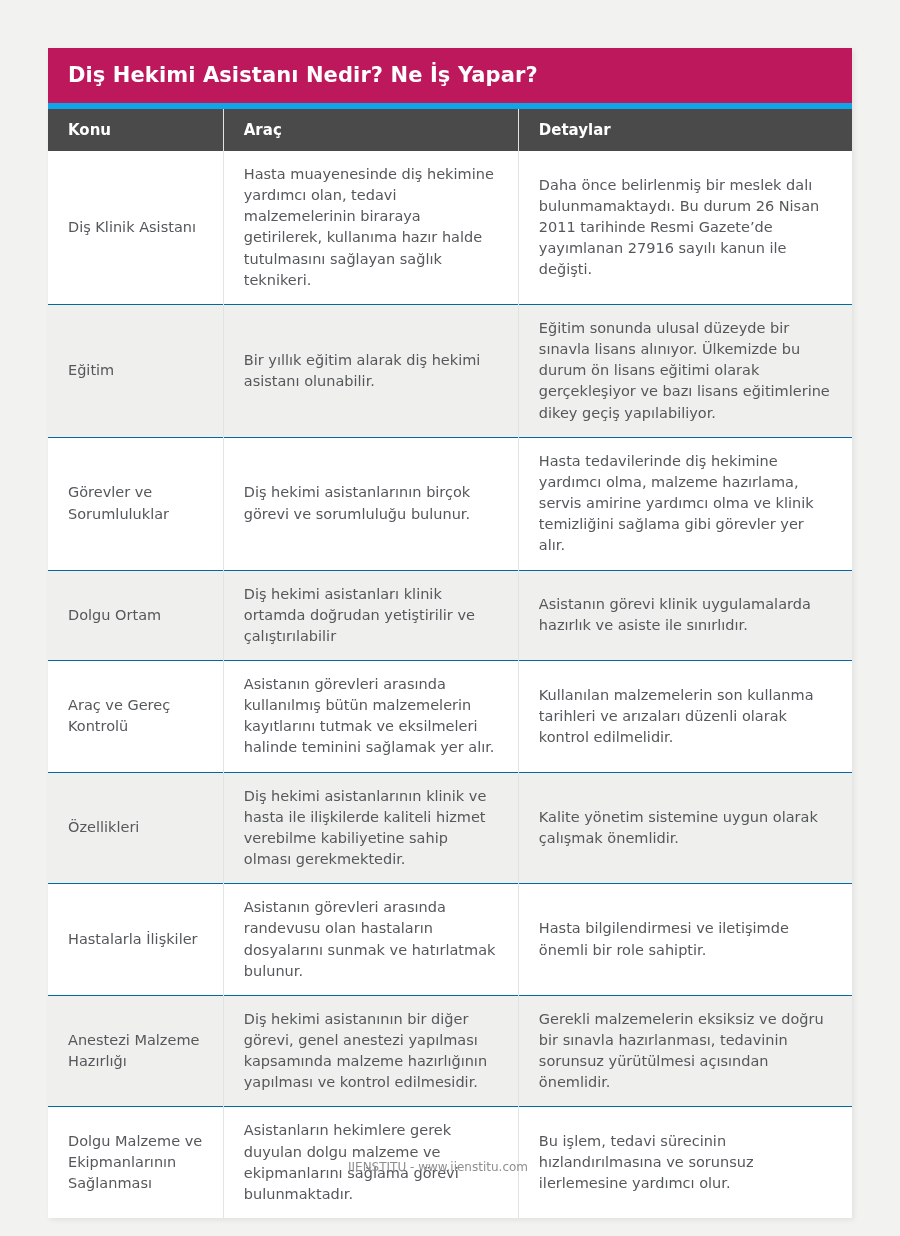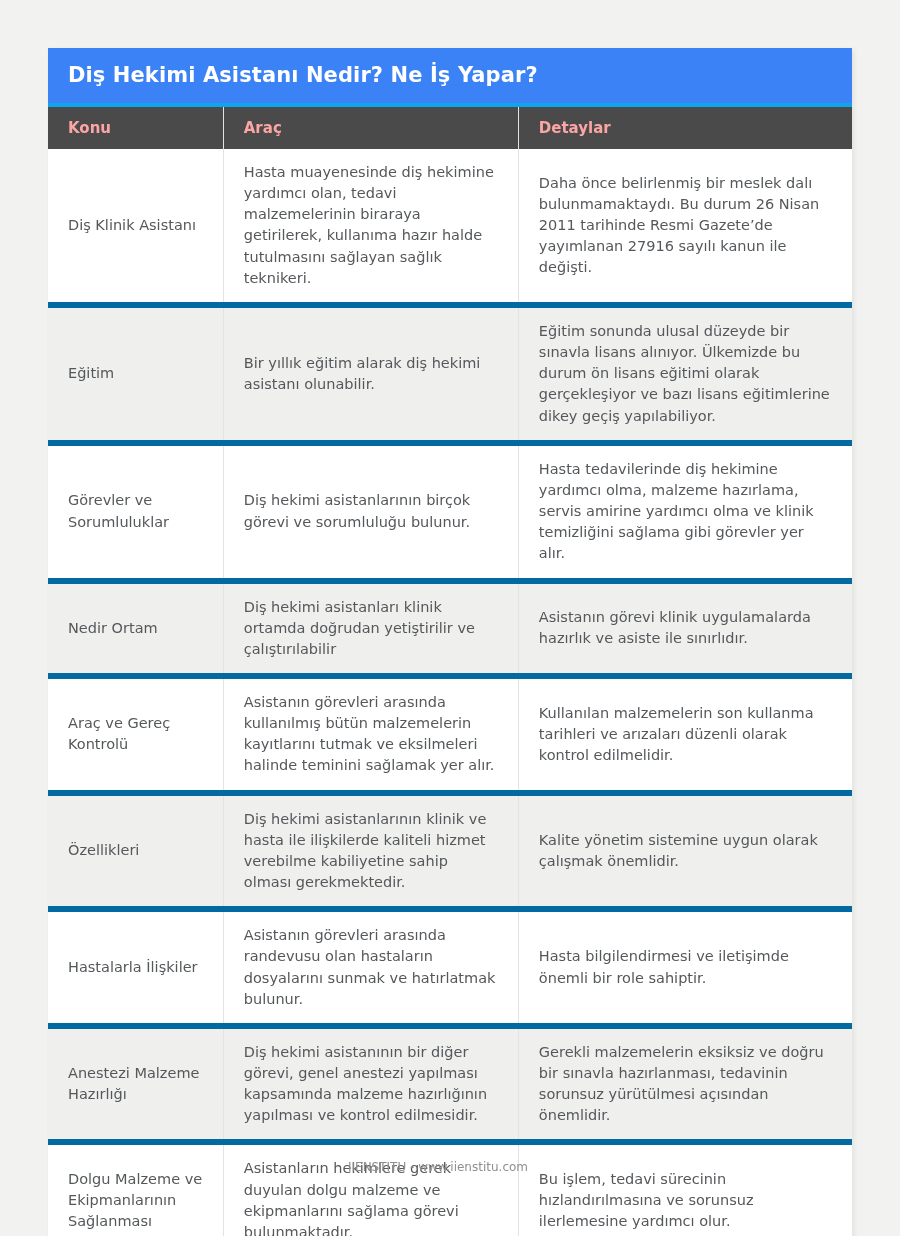--- a/index.html
+++ b/index.html
@@ -9,56 +9,56 @@
     font-family: "DejaVu Sans", "Liberation Sans", sans-serif;
     overflow: hidden;
   }
   .sheet {
     position: absolute;
     left: 48px; top: 48px;
     width: 804px;
     box-shadow: 2px 2px 5px rgba(0,0,0,0.07);
   }
   .title-bar {
-    background: #3b82f6;
+    background: #be185d;
     color: #ffffff;
     font-size: 21px;
     font-weight: 700;
     padding: 15px 12px 16px 20px;
-    border-bottom: 4px solid #0ea5e9;
+    border-bottom: 6px solid #0ea5e9;
     letter-spacing: 0.1px;
   }
   table {
     width: 100%;
     border-collapse: collapse;
     table-layout: fixed;
     background: #ffffff;
   }
   col.c1 { width: 21.8%; }
   col.c2 { width: 36.7%; }
   col.c3 { width: 41.5%; }
   thead th {
     background: #4a4a4a;
-    color: #fca5a5;
+    color: #ffffff;
     font-size: 15px;
     font-weight: 700;
     text-align: left;
     padding: 12px 18px 12px 20px;
     border-left: 1px solid #e3e3e1;
   }
   thead th:first-child { border-left: none; }
   tbody td {
     font-size: 14.5px;
     line-height: 1.46;
     color: #55585b;
     vertical-align: middle;
     text-align: left;
     padding: 13px 18px 13px 20px;
     border-left: 1px solid #e3e3e1;
-    border-top: 6px solid #0369a1;
+    border-top: 1px solid #0369a1;
   }
   tbody td:first-child { border-left: none; }
   tbody tr:first-child td { border-top: none; }
   tbody tr:nth-child(even) td { background: #efefee; }
   .footer {
     position: absolute;
     left: 0; top: 1160px;
     width: 876px;
     text-align: center;
     color: #8f8f8f;
@@ -93,21 +93,21 @@
         <td>Eğitim</td>
         <td>Bir yıllık eğitim alarak diş hekimi asistanı olunabilir.</td>
         <td>Eğitim sonunda ulusal düzeyde bir sınavla lisans alınıyor. Ülkemizde bu durum ön lisans eğitimi olarak gerçekleşiyor ve bazı lisans eğitimlerine dikey geçiş yapılabiliyor.</td>
       </tr>
       <tr>
         <td>Görevler ve Sorumluluklar</td>
         <td>Diş hekimi asistanlarının birçok görevi ve sorumluluğu bulunur.</td>
         <td>Hasta tedavilerinde diş hekimine yardımcı olma, malzeme hazırlama, servis amirine yardımcı olma ve klinik temizliğini sağlama gibi görevler yer alır.</td>
       </tr>
       <tr>
-        <td>Nedir Ortam</td>
+        <td>Dolgu Ortam</td>
         <td>Diş hekimi asistanları klinik ortamda doğrudan yetiştirilir ve çalıştırılabilir</td>
         <td>Asistanın görevi klinik uygulamalarda hazırlık ve asiste ile sınırlıdır.</td>
       </tr>
       <tr>
         <td>Araç ve Gereç Kontrolü</td>
         <td>Asistanın görevleri arasında kullanılmış bütün malzemelerin kayıtlarını tutmak ve eksilmeleri halinde teminini sağlamak yer alır.</td>
         <td>Kullanılan malzemelerin son kullanma tarihleri ve arızaları düzenli olarak kontrol edilmelidir.</td>
       </tr>
       <tr>
         <td>Özellikleri</td>

